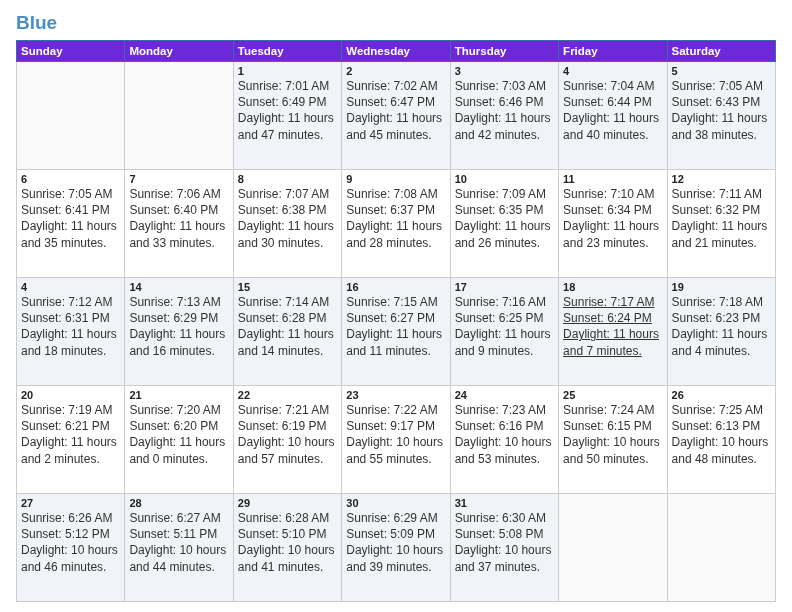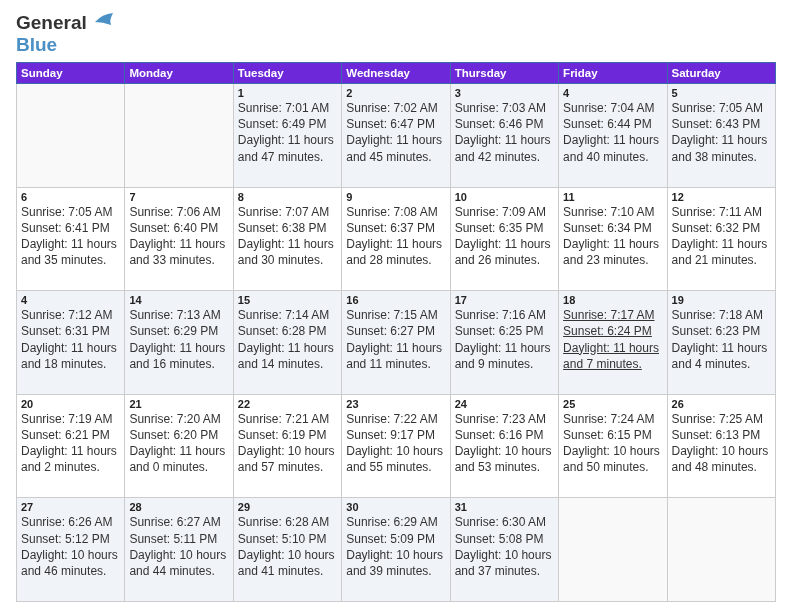--- a/index.html
+++ b/index.html
@@ -87,26 +87,20 @@
     }
   </style>
 </head>
 <body>
 
 <div class="page">
   <div class="header">
     <div class="logo">
   <div style="display:flex;align-items:flex-start;gap:0px;">
     <div style="position:relative;">
-      <div style="display:flex;align-items:baseline;">
-        <span style="font-size:19px;font-weight:bold;color:#333;font-family:Arial;">General</span>
-        <svg width="24" height="16" viewBox="0 0 24 16" style="margin-left:2px;margin-top:-2px;">
-          <path d="M6,9 Q13,1 24,0 Q20,7 22,12 Q14,9 6,9Z" fill="#4a90c4"></path>
-        </svg>
-      </div>
       <div>
         <span style="font-size:19px;font-weight:bold;color:#4a90c4;font-family:Arial;">Blue</span>
       </div>
     </div>
   </div>
 </div>
     <div class="title-block">
       <div class="month-title"></div>
       <div class="location-title"></div>
     </div>

